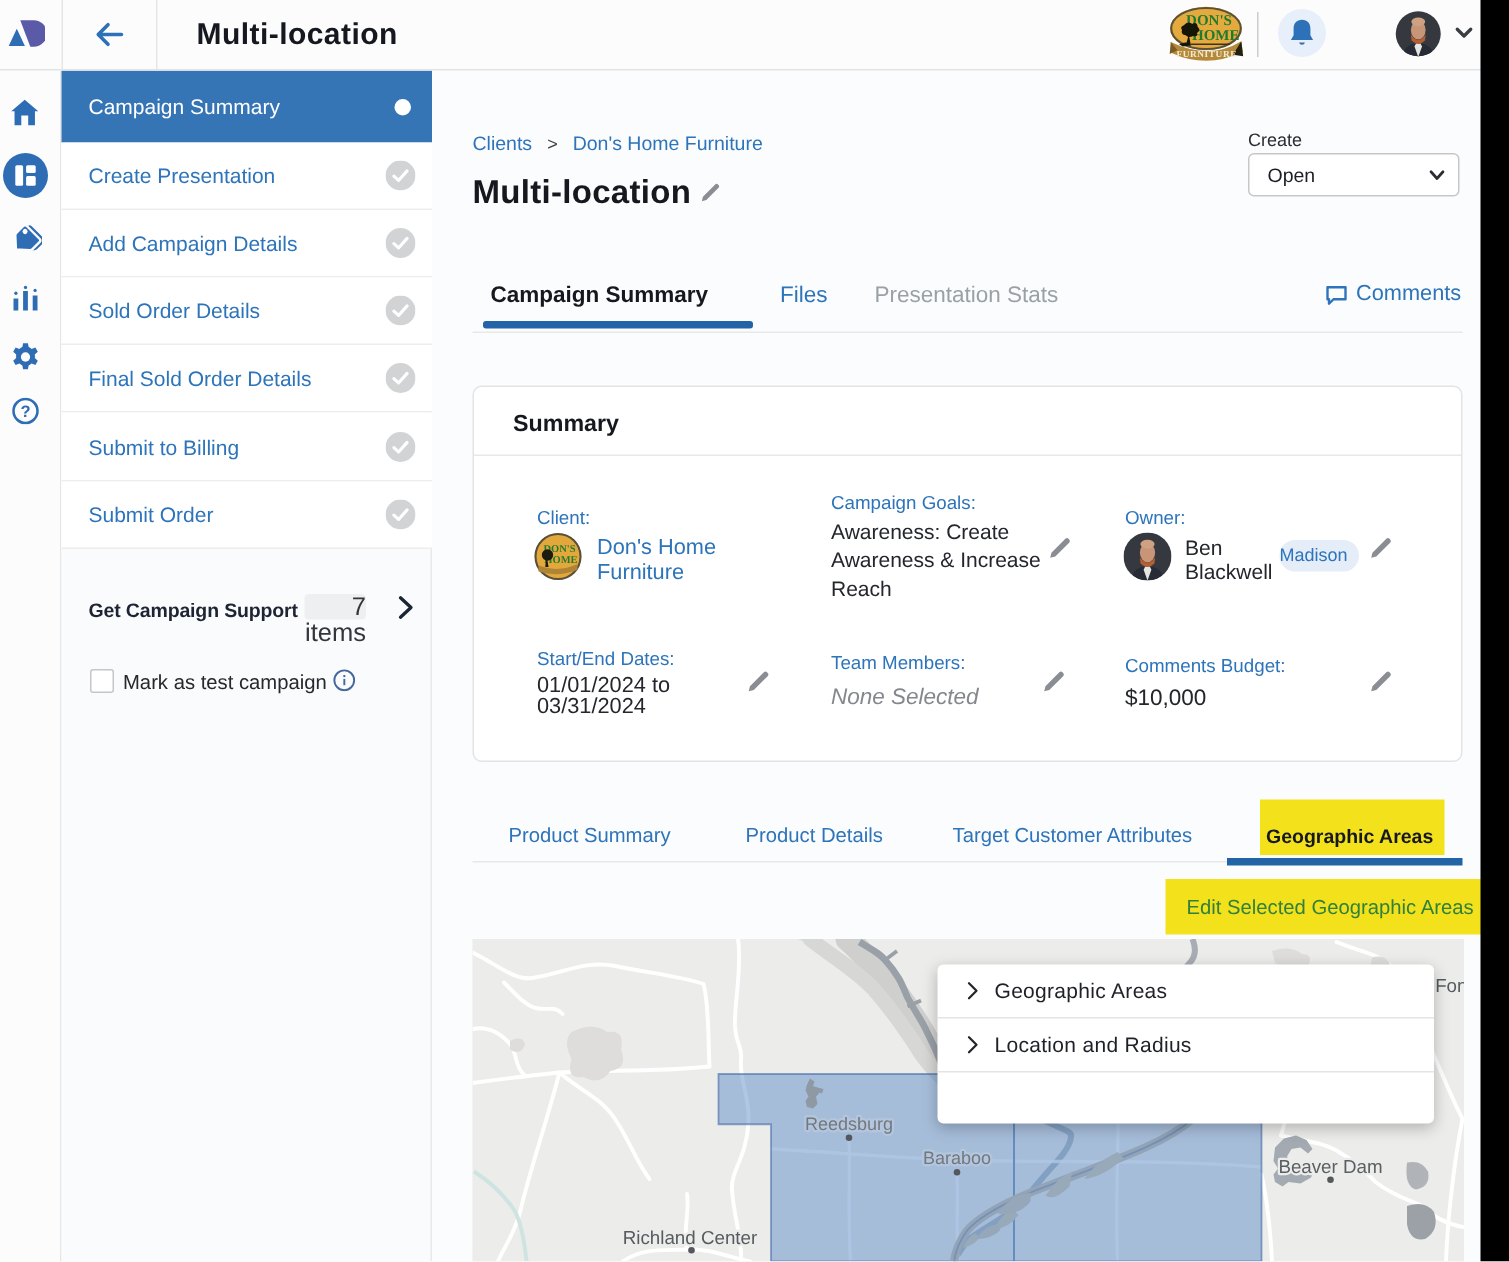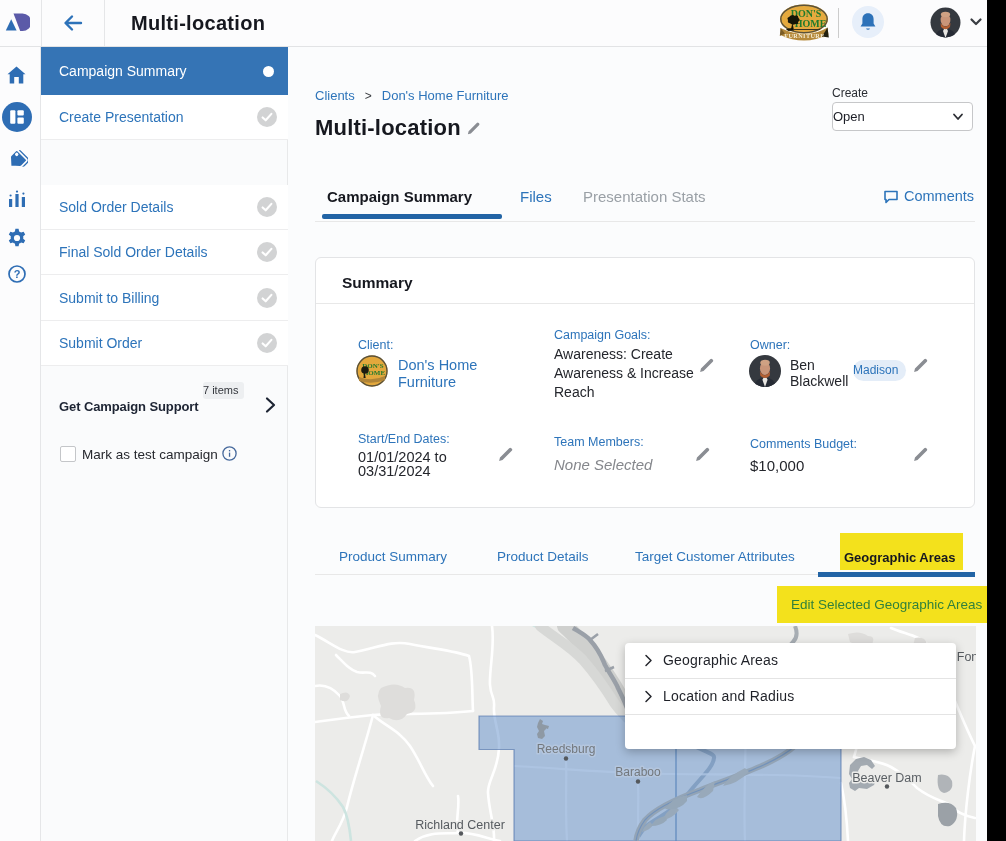--- a/index.html
+++ b/index.html
@@ -23,21 +23,21 @@
 .mrow span { position:absolute; left:18px; top:50%; transform:translateY(-50%); }
 .mrow svg { position:absolute; right:11px; top:50%; transform:translateY(-50%); }
 #mactive { top:0; height:48px; background:#3574b5; color:#fff; border-bottom:none; }
 .dot { position:absolute; right:14px; top:19px; width:11px; height:11px; border-radius:50%; background:#fff; }
 
 #main { left:288px; top:47px; width:700px; height:794px; background:#fbfcfd; z-index:1; }
 #crumb { left:27px; top:41px; font-size:13px; color:#2d74ba; }
 #crumb .sep { color:#3c3f44; font-size:12px; margin:0 10px; font-family:'Liberation Sans'; }
 #pgtitle { left:27px; top:68px; font-size:22px; font-weight:700; color:#16181f; letter-spacing:.2px; }
 #statlab { left:544px; top:39px; font-size:12px; color:#2a2d33; }
-#statbox { left:544px; top:55px; width:141px; height:29px; border:1px solid #c6c7c9; border-radius:4px; background:#fff; font-size:13px; color:#1c1e26; line-height:27px; }
+#statbox { left:544px; top:55px; width:141px; height:29px; border:1px solid #c6c7c9; border-radius:4px; background:#fff; font-size:13px; color:#1c1e26; line-height:27px; padding-left:12px; }
 
 .tab { position:absolute; top:141px; font-size:15px; }
 #tabind { left:34px; top:167px; width:180px; height:5px; background:#2264a5; border-radius:2px; }
 #tabline { left:27px; top:174px; width:660px; height:1px; background:#e8e8e8; }
 
 #card { left:27px; top:210px; width:660px; height:251px; background:#fff; border:1px solid #e3e4e6; border-radius:6px; }
 .lab { position:absolute; font-size:12.5px; color:#2d74ba; }
 .val { position:absolute; font-size:15px; color:#24262c; }
 .pencil { position:absolute; }
 
@@ -146,20 +146,27 @@
       <span>Campaign Summary</span>
       <div class="dot"></div>
     </div>
   <div class="mrow" style="top:48px;height:45px">
       <span>Create Presentation</span>
       <svg width="20" height="20" viewBox="0 0 20 20">
         <circle cx="10" cy="10" r="10" fill="#d2d3d4"></circle>
         <path d="M5.6 10.4 L8.7 13.3 L14.4 6.9" fill="none" stroke="#fff" stroke-width="2.1" stroke-linecap="round" stroke-linejoin="round"></path>
       </svg>
     </div>
+  <div class="mrow" style="top:93px;height:45px">
+      <span>Add Campaign Details</span>
+      <svg width="20" height="20" viewBox="0 0 20 20">
+        <circle cx="10" cy="10" r="10" fill="#d2d3d4"></circle>
+        <path d="M5.6 10.4 L8.7 13.3 L14.4 6.9" fill="none" stroke="#fff" stroke-width="2.1" stroke-linecap="round" stroke-linejoin="round"></path>
+      </svg>
+    </div>
   <div class="mrow" style="top:138px;height:45px">
       <span>Sold Order Details</span>
       <svg width="20" height="20" viewBox="0 0 20 20">
         <circle cx="10" cy="10" r="10" fill="#d2d3d4"></circle>
         <path d="M5.6 10.4 L8.7 13.3 L14.4 6.9" fill="none" stroke="#fff" stroke-width="2.1" stroke-linecap="round" stroke-linejoin="round"></path>
       </svg>
     </div>
   <div class="mrow" style="top:183px;height:45px">
       <span>Final Sold Order Details</span>
       <svg width="20" height="20" viewBox="0 0 20 20">
@@ -175,21 +182,21 @@
       </svg>
     </div>
   <div class="mrow" style="top:274px;height:45px">
       <span>Submit Order</span>
       <svg width="20" height="20" viewBox="0 0 20 20">
         <circle cx="10" cy="10" r="10" fill="#d2d3d4"></circle>
         <path d="M5.6 10.4 L8.7 13.3 L14.4 6.9" fill="none" stroke="#fff" stroke-width="2.1" stroke-linecap="round" stroke-linejoin="round"></path>
       </svg>
     </div>
   <div class="abs" style="left:18px;top:352px;font-size:13px;font-weight:700;color:#1d2433;letter-spacing:-.1px">Get Campaign Support</div>
-  <div class="abs" style="left:162px;top:335px;width:41px;height:17px;background:#edeff1;border-radius:3px;font-size:11px;color:#33363c;text-align:left;line-height:17px">7 items</div>
+  <div class="abs" style="left:162px;top:349px;width:41px;height:17px;background:#edeff1;border-radius:3px;font-size:17px;color:#33363c;text-align:right;line-height:17px">7 items</div>
   <svg class="abs" style="left:218px;top:347px" width="22" height="22" viewBox="0 0 22 22">
       <path d="M8 4.5 L15 11 L8 17.5" fill="none" stroke="#1d2433" stroke-width="2.2" stroke-linecap="round" stroke-linejoin="round"></path>
     </svg>
   <div class="abs" style="left:19px;top:399px;width:16px;height:16px;border:1.5px solid #c4c6c9;border-radius:2px;background:#fff"></div>
   <div class="abs" style="left:41px;top:400px;font-size:13.5px;color:#26282e">Mark as test campaign</div>
   <svg class="abs" style="left:181px;top:399px" width="15" height="15" viewBox="0 0 15 15">
       <circle cx="7.5" cy="7.5" r="6.6" fill="none" stroke="#46699c" stroke-width="1.3"></circle>
       <rect x="6.9" y="6.6" width="1.3" height="4.2" fill="#46699c"></rect>
       <rect x="6.9" y="4" width="1.3" height="1.4" fill="#46699c"></rect>
     </svg>

